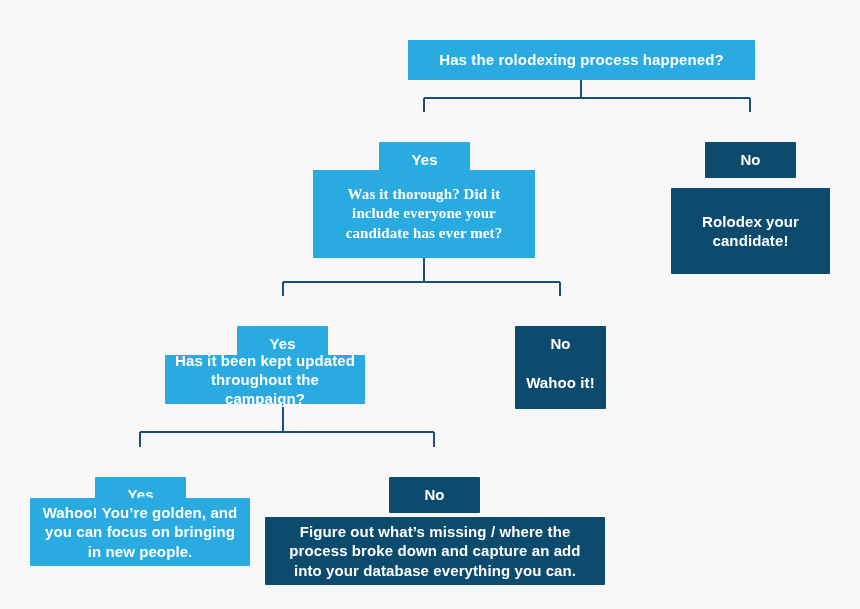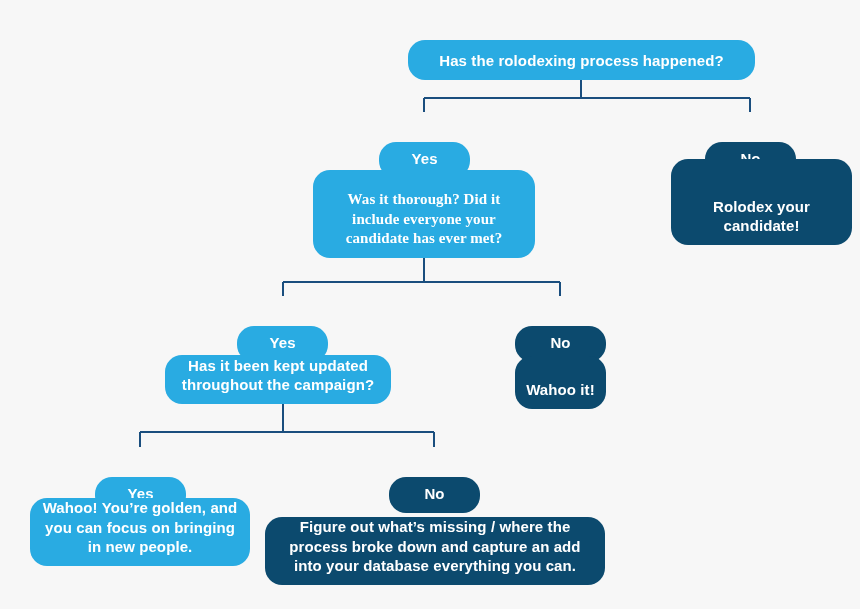--- a/index.html
+++ b/index.html
@@ -23,29 +23,29 @@
     position: absolute;
     left: 0;
     top: 0;
     width: 860px;
     height: 609px;
     pointer-events: none;
   }
   .node {
     position: absolute;
     display: flex;
-    align-items: flex-end;
+    align-items: center;
     justify-content: center;
     text-align: center;
-    border-radius: 17px;
+    border-radius: 1px;
     color: #ffffff;
     font-weight: bold;
     line-height: 1.28;
     box-sizing: border-box;
-    padding: 10px 10px;
+    padding: 2px 10px;
     z-index: 2;
     letter-spacing: 0.1px;
   }
   .node.light { background: #29abe2; }
   .node.dark  { background: #0c4a6e; }
   .node.question { font-size: 15px; }
   .node.answer   { font-size: 15px; margin-top: 30px; }
   .node.outcome  { font-size: 15px; }
   .node span { display: block; width: 100%; }
 </style>
@@ -95,33 +95,33 @@
   </div>
 
   <div class="node dark answer" style="left:705px; top:112px; width:91px; height:36px;">
     <span>No</span>
   </div>
 
   <div class="node light question" style="left:313px; top:170px; width:222px; height:88px;font-family:Liberation Serif, serif;">
     <span>Was it thorough? Did it include everyone your candidate has ever met?</span>
   </div>
 
-  <div class="node dark outcome" style="left:671px; top:159px; width:181px; height:86px;">
+  <div class="node dark outcome" style="left:671px; top:188px; width:159px; height:86px;">
     <span>Rolodex your candidate!</span>
   </div>
 
   <div class="node light answer" style="left:237px; top:296px; width:91px; height:36px;">
     <span>Yes</span>
   </div>
 
   <div class="node dark answer" style="left:515px; top:296px; width:91px; height:36px;">
     <span>No</span>
   </div>
 
-  <div class="node light question" style="left:165px; top:355px; width:226px; height:49px;">
+  <div class="node light question" style="left:165px; top:355px; width:200px; height:49px;">
     <span>Has it been kept updated throughout the campaign?</span>
   </div>
 
   <div class="node dark outcome" style="left:515px; top:356px; width:91px; height:53px;">
     <span>Wahoo it!</span>
   </div>
 
   <div class="node light answer" style="left:95px; top:447px; width:91px; height:36px;">
     <span>Yes</span>
   </div>

